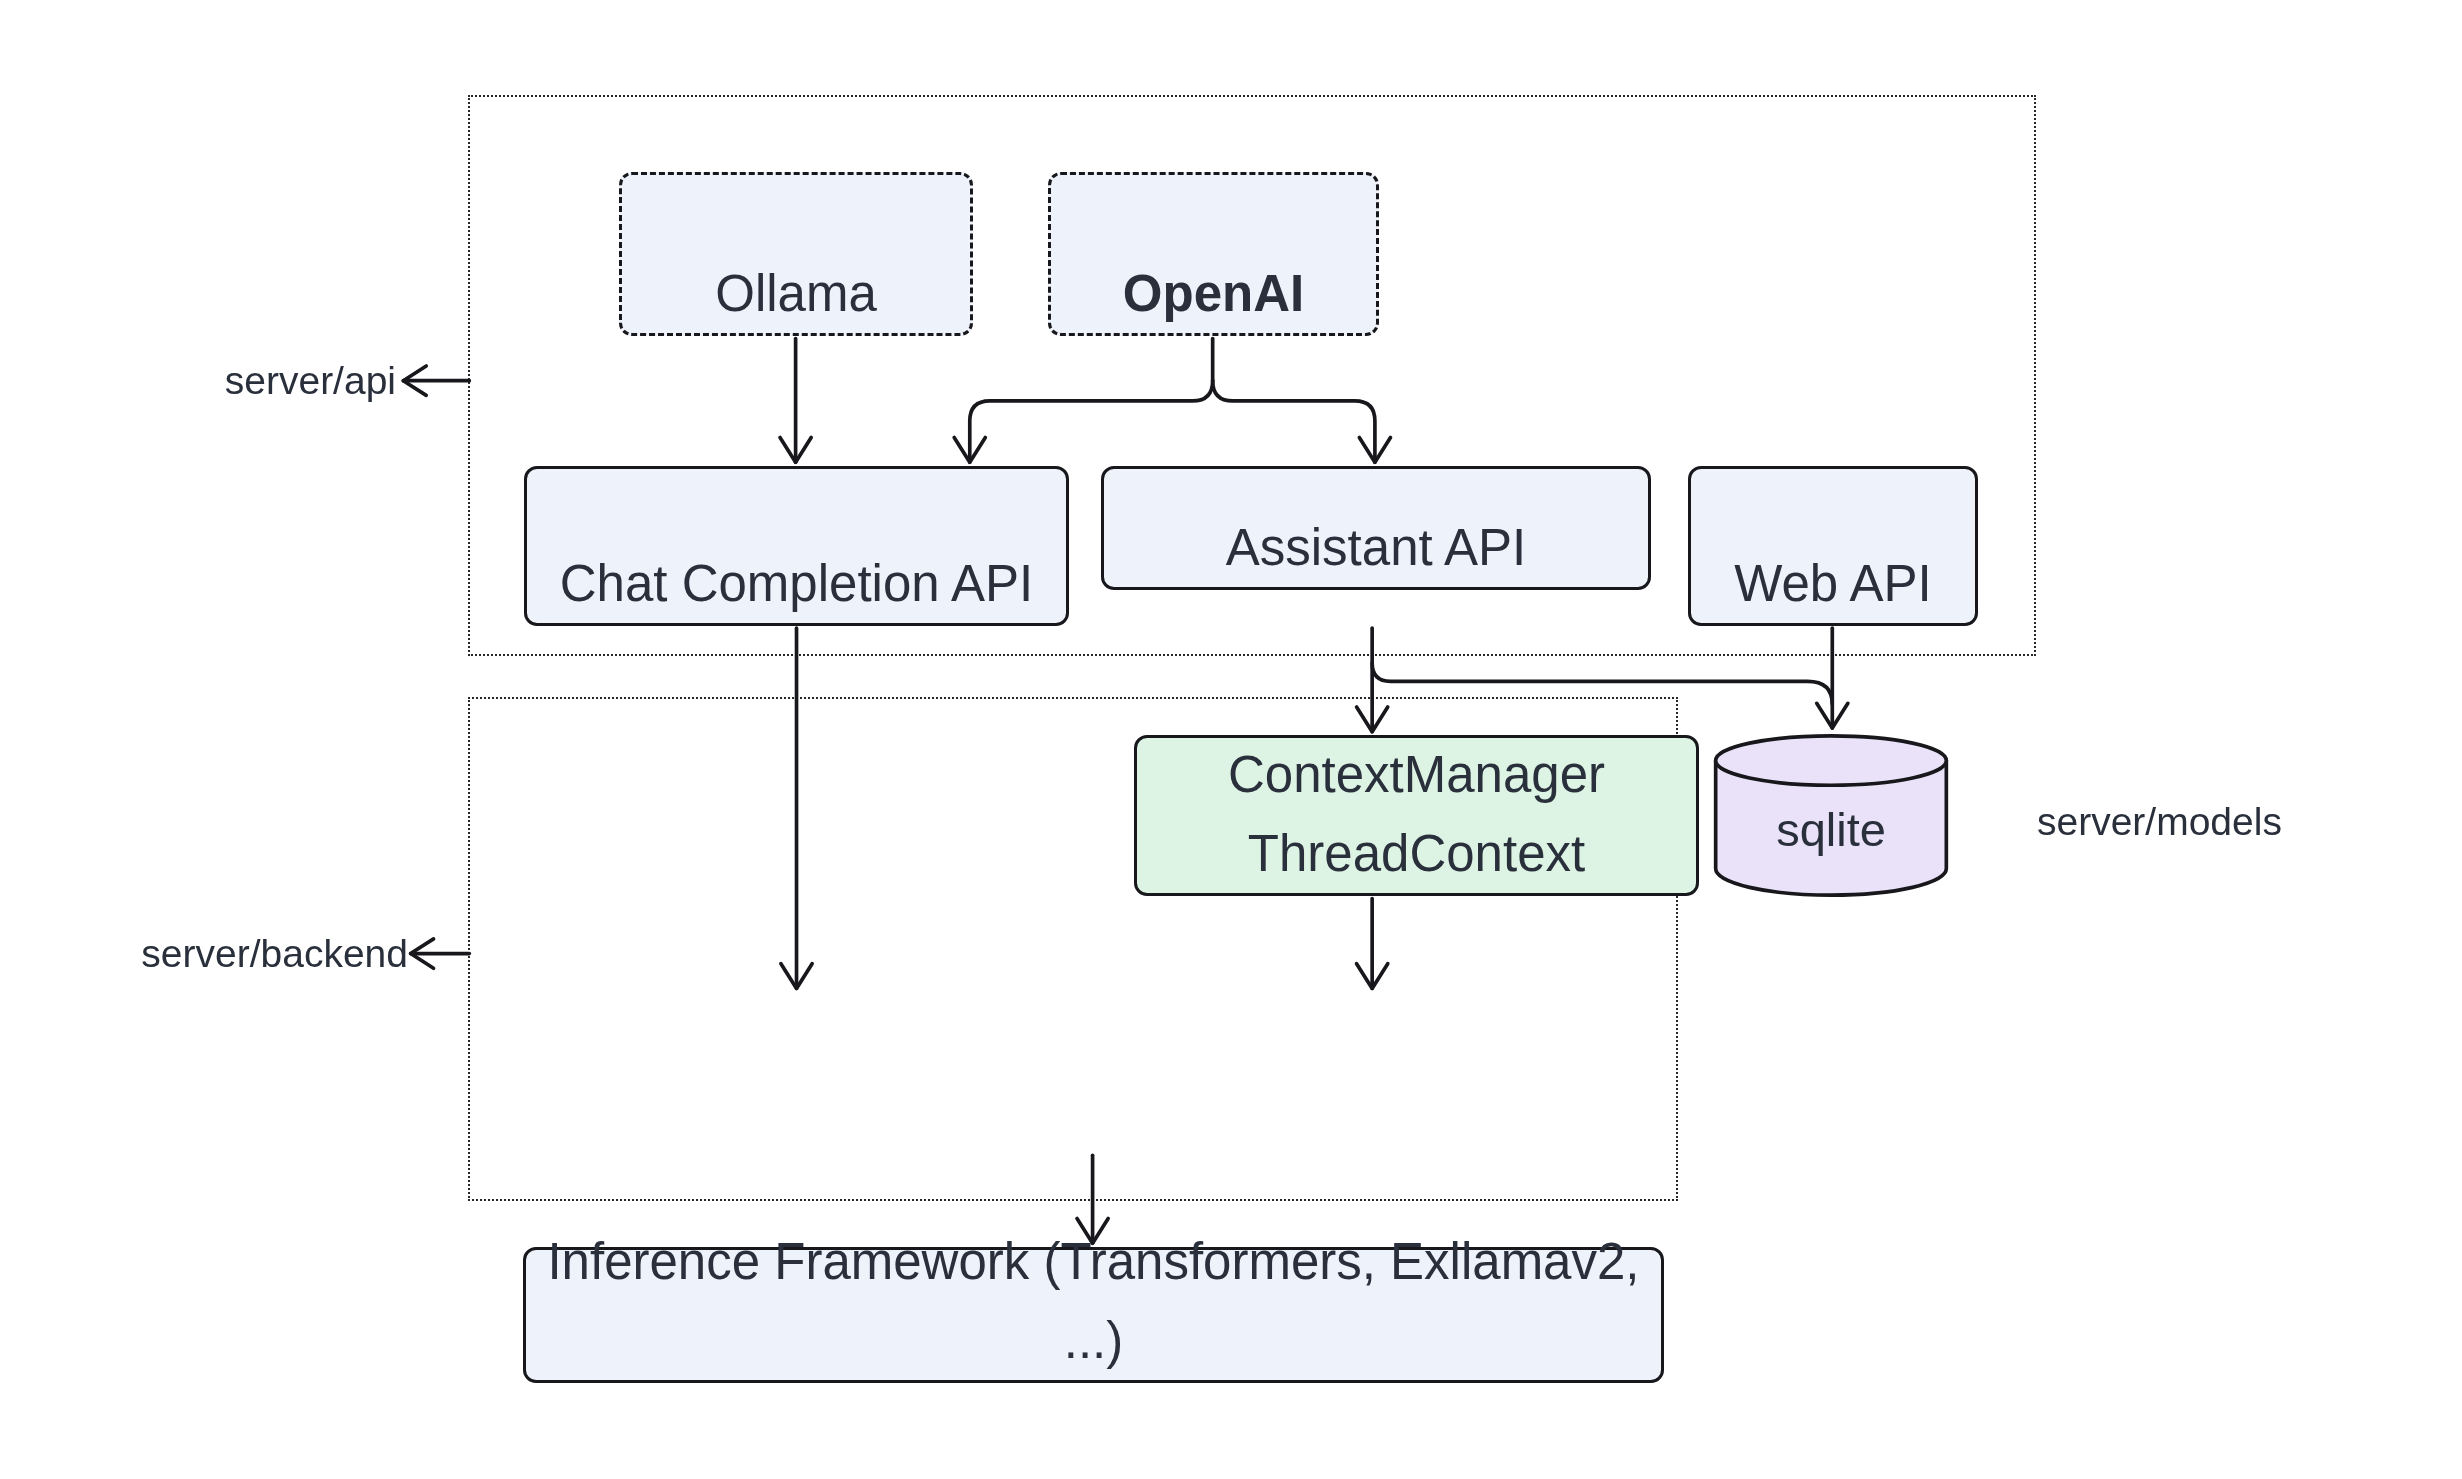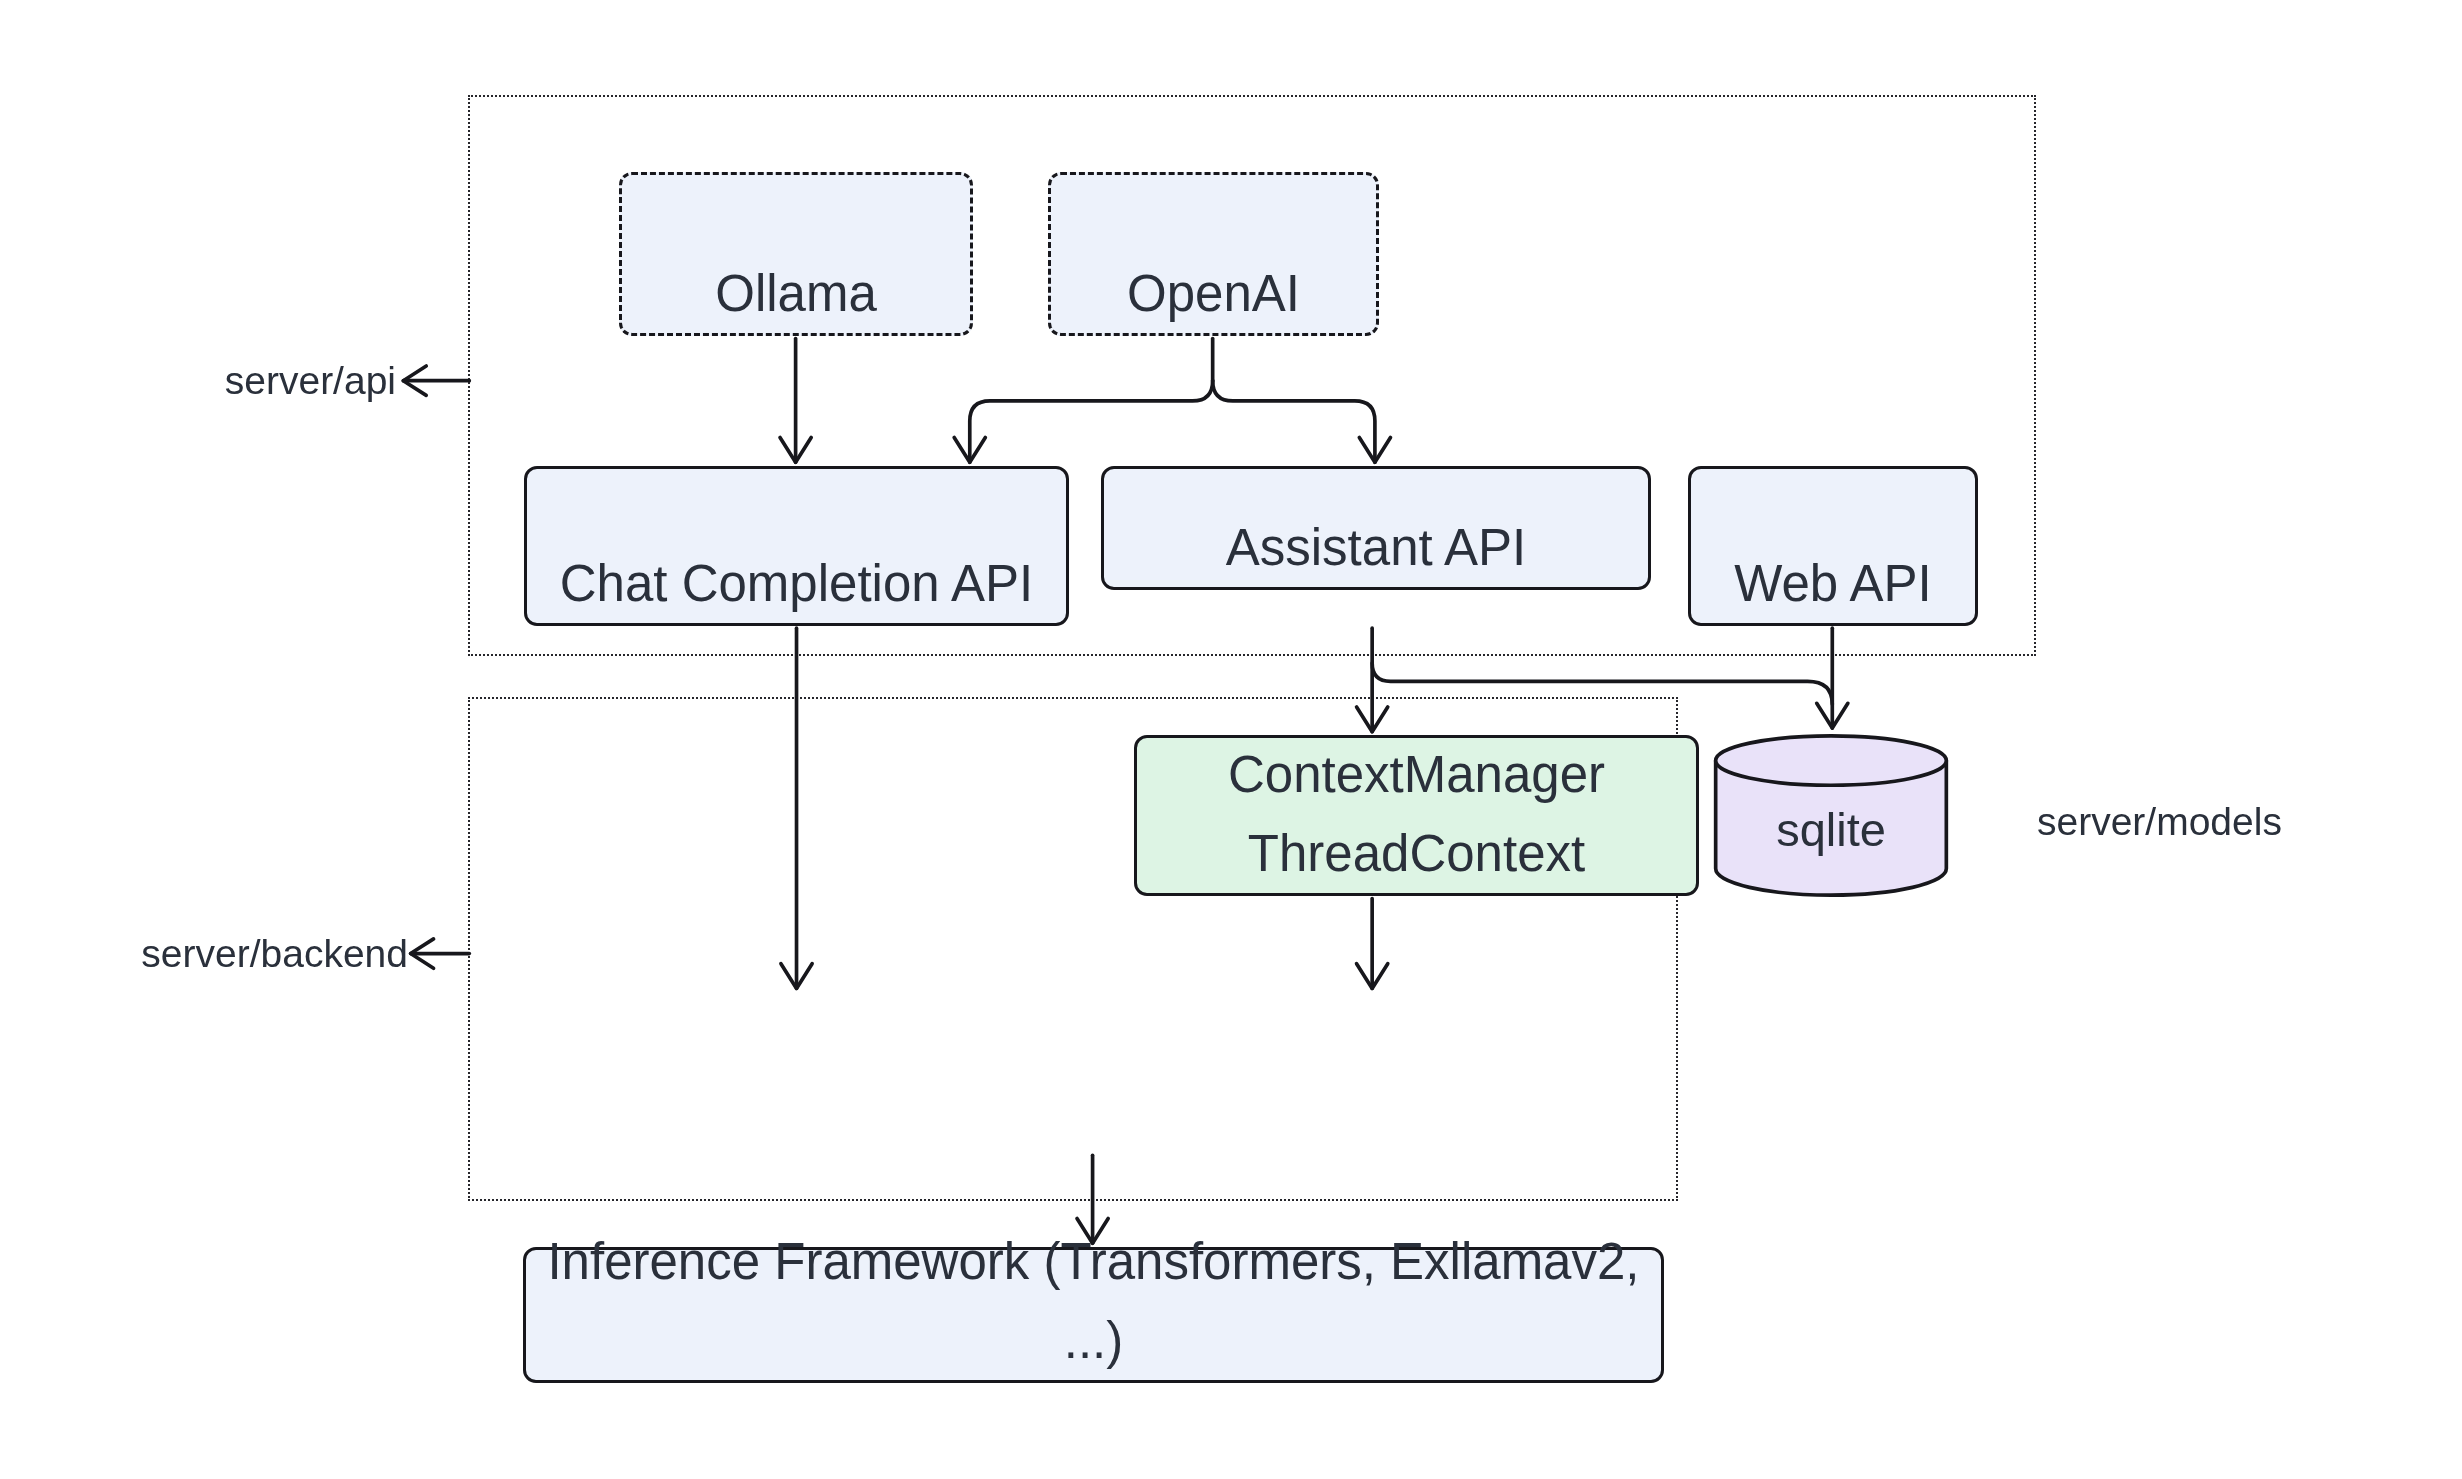--- a/index.html
+++ b/index.html
@@ -65,21 +65,21 @@
 
 <div class="canvas">
 
   <div class="group" style="left:468px;top:95px;width:1568px;height:561px;"></div>
   <div class="group" style="left:468px;top:697px;width:1210px;height:504px;"></div>
 
   <div class="node dashed" style="left:619px;top:172px;width:354px;height:164px;">
     <span>Ollama</span>
   </div>
 
-  <div class="node dashed" style="left:1048px;top:172px;width:331px;height:164px;">
+  <div class="node dashed" style="left:1048px;top:172px;width:331px;height:164px;font-weight:bold;">
     <span>OpenAI</span>
   </div>
 
   <div class="node" style="left:524px;top:466px;width:545px;height:160px;">
     <span>Chat Completion API</span>
   </div>
 
   <div class="node" style="left:1101px;top:466px;width:550px;height:124px;">
     <span>Assistant API</span>
   </div>

